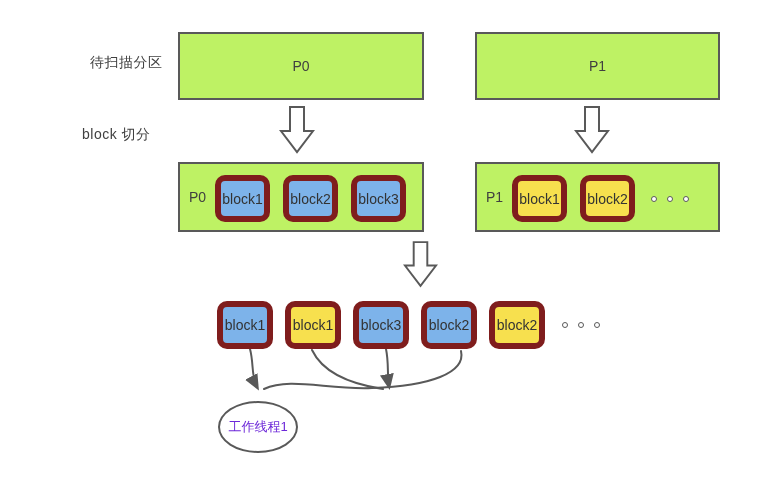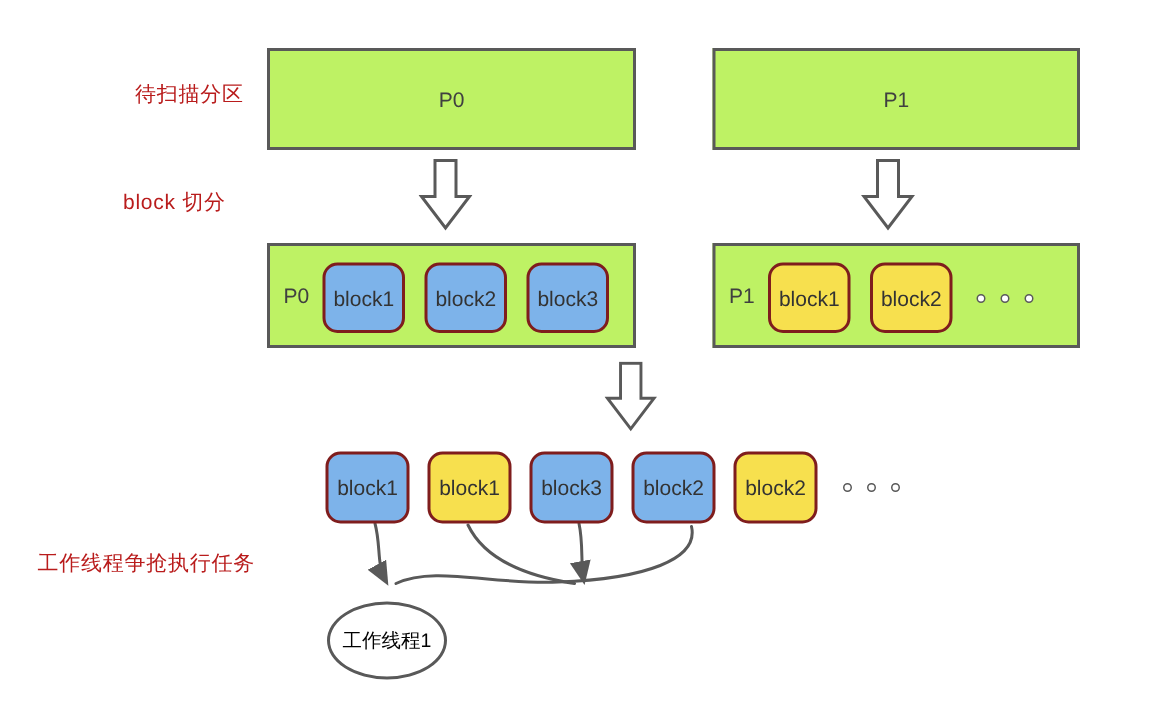--- a/index.html
+++ b/index.html
@@ -1,42 +1,42 @@
 <!DOCTYPE html>
 <html><head>
 <meta charset="utf-8">
 <style>
   html,body{margin:0;padding:0;background:#fff;}
   .canvas{
     position:relative;width:774px;height:481px;background:#ffffff;
     font-family:"Liberation Sans","DejaVu Sans",sans-serif;color:#404040;overflow:hidden;
   }
-  .side-label{position:absolute;font-size:14px;color:#b91c1c;white-space:nowrap;letter-spacing:.5px;}
+  .side-label{position:absolute;font-size:14px;color:#404040;white-space:nowrap;letter-spacing:.5px;}
   .pbox{
     position:absolute;border:2px solid #595959;background:#bef264;box-sizing:border-box;
     display:flex;align-items:center;justify-content:center;font-size:14px;color:#404040;
   }
   .pbox.row2{justify-content:flex-start;}
   .pname{position:absolute;left:9px;top:50%;transform:translateY(-50%);font-size:14px;color:#404040;}
   .block{
-    position:absolute;width:55px;height:47px;border:2px solid #7f1d1d;border-radius:10px;
+    position:absolute;width:55px;height:47px;border:6px solid #7f1d1d;border-radius:10px;
     box-sizing:border-box;display:flex;align-items:center;justify-content:center;
     font-size:14px;color:#333;z-index:2;background:#fff;
   }
   .block.blue{background:#7db3ea;}
   .block.yellow{background:#f7e04e;}
   .qblock{width:56px;height:48px;}
   .dots{position:absolute;display:flex;align-items:center;gap:10px;height:6px;}
   .dots i{display:block;width:4px;height:4px;border:1.5px solid #595959;border-radius:50%;background:#fff;}
   .blockarrow{position:absolute;z-index:1;}
   .connectors{position:absolute;left:0;top:0;z-index:1;}
   .ellipse{
     position:absolute;width:80px;height:52px;border:2px solid #595959;border-radius:50%;
     box-sizing:border-box;background:#fff;display:flex;align-items:center;justify-content:center;
-    font-size:13px;color:#000000;z-index:2;white-space:nowrap;
+    font-size:13px;color:#6d28d9;z-index:2;white-space:nowrap;
   }
 </style>
 </head>
 <body>
 
 <div class="canvas">
 
   <svg class="connectors" width="774" height="481">
     <defs>
       <marker id="ah" markerWidth="10" markerHeight="8" refX="6" refY="3.5" orient="auto">
@@ -46,21 +46,20 @@
     <g fill="none" stroke="#595959" stroke-width="2" stroke-linecap="round">
       <path d="M250 349 C254 364 251 376 257 387" marker-end="url(#ah)"></path>
       <path d="M312 350 C323 373 350 384 383 389"></path>
       <path d="M386 349 C389 363 387 375 389 386" marker-end="url(#ah)"></path>
       <path d="M461 351 C466 373 430 386 372 388 C328 390 290 377 264 389"></path>
     </g>
   </svg>
 
   <div class="side-label" style="left:90px;top:54px;">待扫描分区</div>
   <div class="side-label" style="left:82px;top:126px;">block 切分</div>
-  <div class="side-label" style="left:25px;top:367px;">工作线程争抢执行任务</div>
 
   <div class="pbox" style="left:178px;top:32px;width:246px;height:68px;">
     <span>P0</span>
   </div>
   <div class="pbox" style="left:475px;top:32px;width:245px;height:68px;">
     <span>P1</span>
   </div>
 
   <svg class="blockarrow" style="left:279px;top:106px;" width="36" height="48" viewBox="0 0 36 48">
     <path d="M11 1 L25 1 L25 25 L34 25 L18 46 L2 25 L11 25 Z" fill="#fff" stroke="#595959" stroke-width="2" stroke-linejoin="miter"></path>

